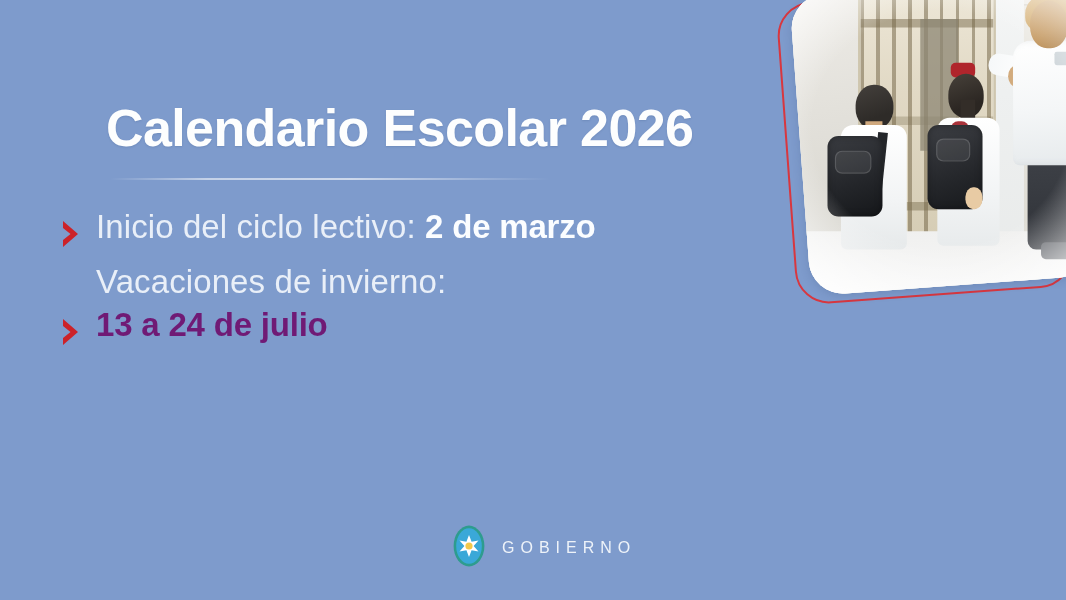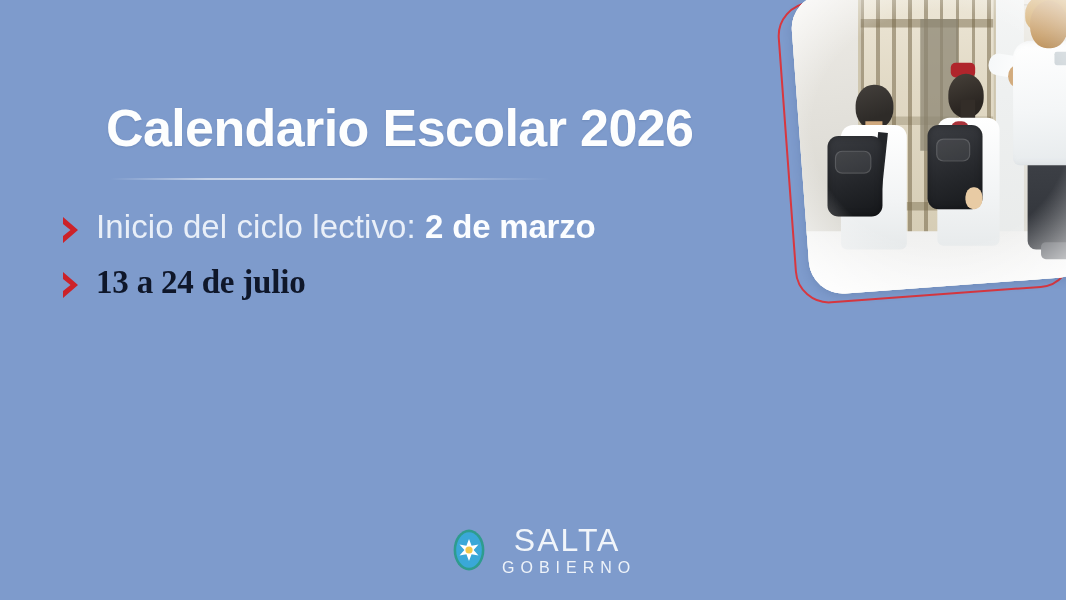--- a/index.html
+++ b/index.html
@@ -280,21 +280,21 @@
   .bullets {
     position: absolute;
     left: 60px;
     top: 206px;
     width: 730px;
   }
 
   .bullet-row {
     position: relative;
     display: flex;
-    align-items: flex-start;
+    align-items: flex-end;
     margin-bottom: 12px;
   }
 
   .chev {
     flex: 0 0 auto;
     width: 36px;
     padding-top: 9px;
     line-height: 0;
   }
 
@@ -311,23 +311,22 @@
 
   .btext b {
     font-weight: 700;
     color: #fbfdff;
     letter-spacing: -0.2px;
   }
 
   .btext .line2 {
     display: block;
     font-weight: 700;
-    color: #0f172a;
+    color: #701a75;
     letter-spacing: -0.2px;
-    font-family: Liberation Serif, serif;
   }
 
   
 
   .logo {
     position: absolute;
     left: 452px;
     top: 524px;
     display: flex;
     align-items: center;
@@ -427,39 +426,38 @@
         </span>
         <span class="btext"><span>Inicio del ciclo lectivo:</span> <b>2 de marzo</b></span>
       </div>
 
       <div class="bullet-row">
         <span class="chev">
           <svg width="24" height="30" viewBox="0 0 24 30" aria-hidden="true">
             <path d="M3 2 L18 15 L3 28 L3 21 L10.5 15 L3 9 Z" fill="#cc2229"></path>
           </svg>
         </span>
-        <span class="btext"><span class="line2">13 a 24 de julio</span></span>
+        <span class="btext"><span>Vacaciones de invierno:</span><span class="line2">13 a 24 de julio</span></span>
       </div>
 
 
     </div>
   </div>
 
   <div class="logo">
 
     <span class="emblem">
       <svg width="34" height="44" viewBox="0 0 34 44" aria-hidden="true">
         <ellipse cx="17" cy="22" rx="15.4" ry="20.4" fill="#2e9c8e"></ellipse>
         <ellipse cx="17" cy="22" rx="12.8" ry="17.8" fill="#3aa8d8"></ellipse>
         <g transform="translate(17,22)">
           <path d="M0,-11 L2.6,-4.2 L9.5,-5.5 L4.6,0 L9.5,5.5 L2.6,4.2 L0,11 L-2.6,4.2 L-9.5,5.5 L-4.6,0 L-9.5,-5.5 L-2.6,-4.2 Z" fill="#ffffff"></path>
           <circle cx="0" cy="0" r="3.6" fill="#f2c84b"></circle>
         </g>
       </svg>
     </span>
 
     <span class="logo-words">
-      <span class="logo-salta">SALTA</span>
       <span class="logo-gob">GOBIERNO</span>
     </span>
   </div>
 
 </div>
 
 </body></html>

